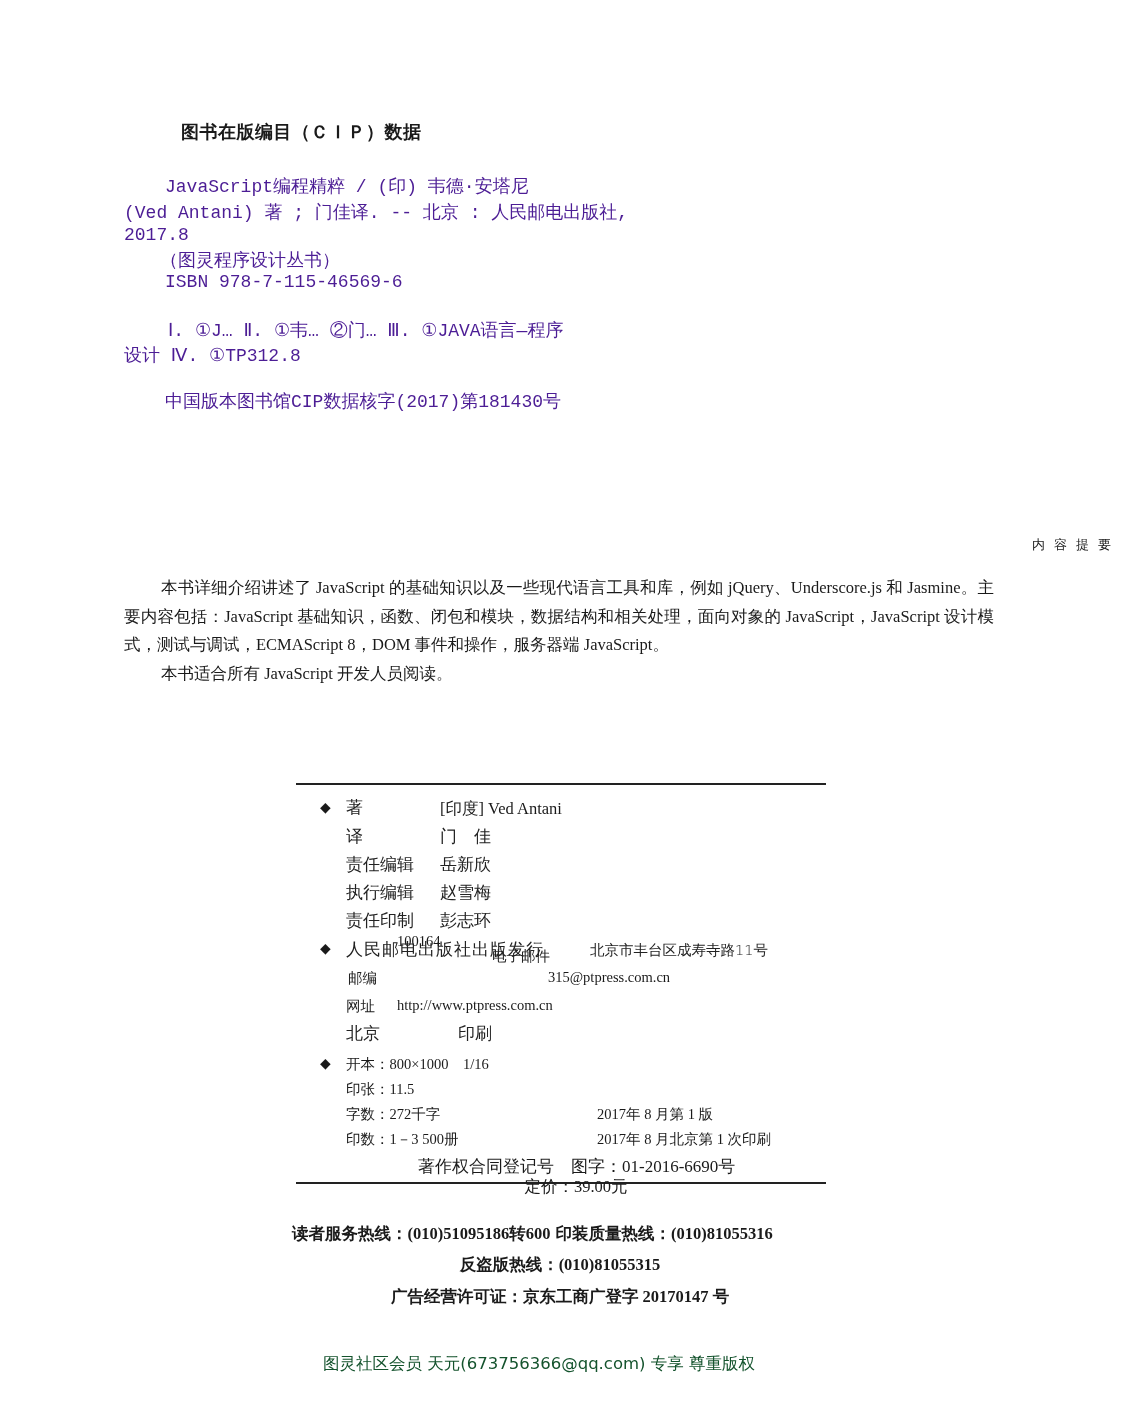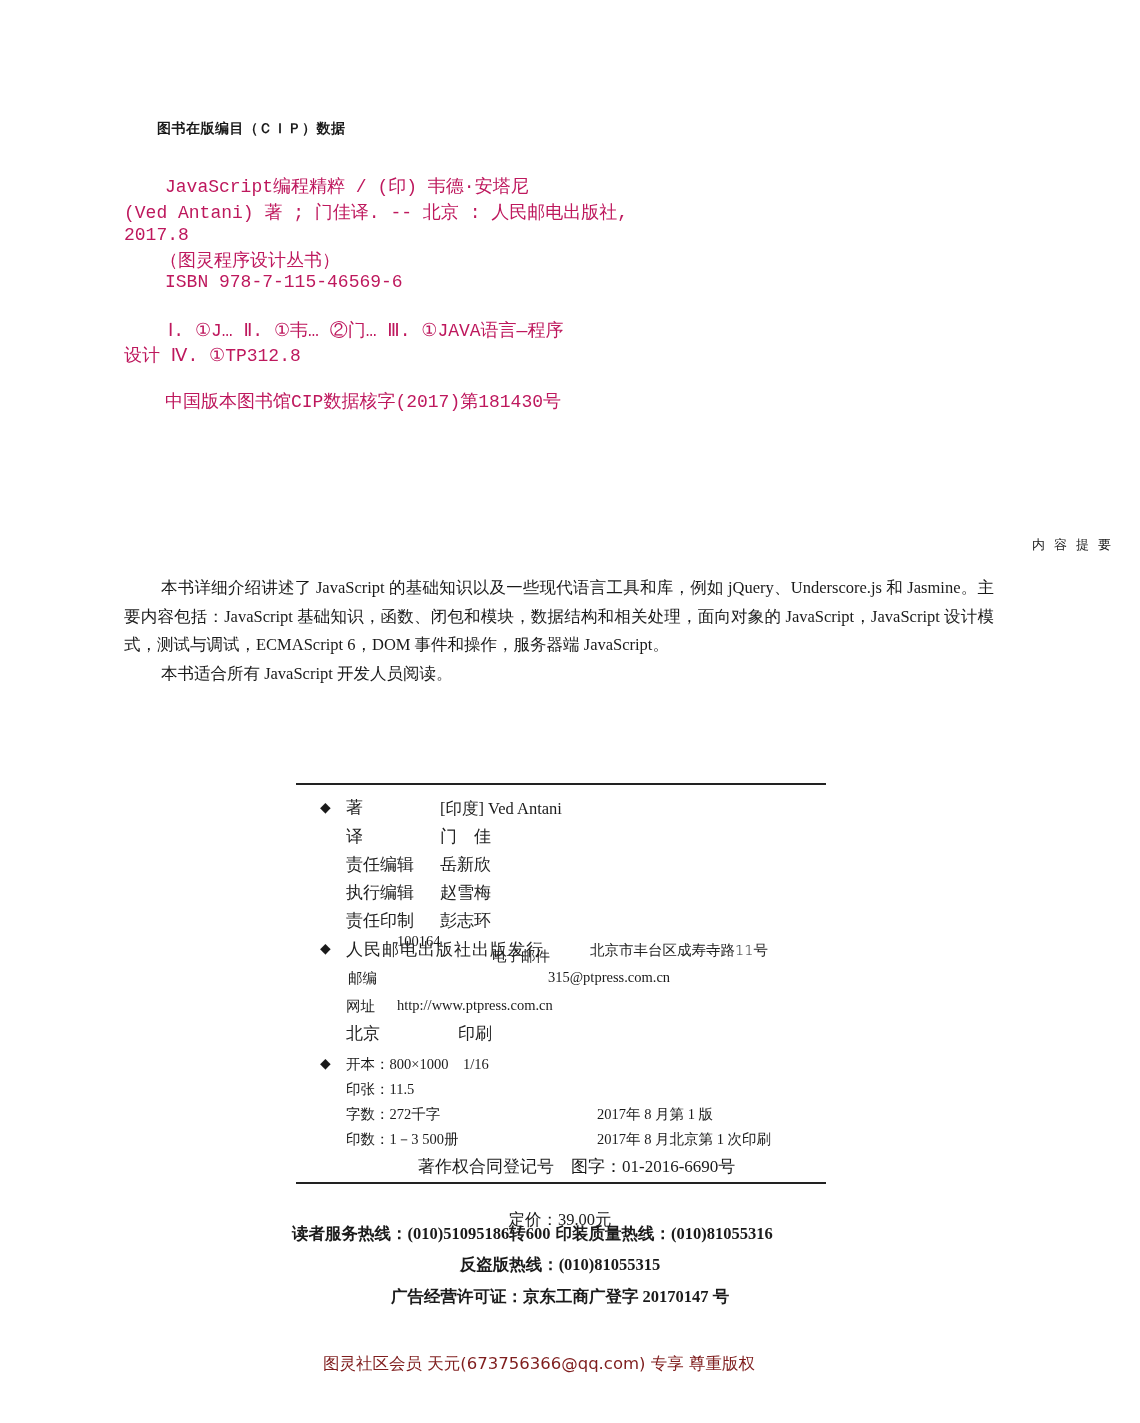--- a/index.html
+++ b/index.html
@@ -4,55 +4,55 @@
   <style>
     html, body { margin: 0; padding: 0; background: #ffffff; }
     body {
       width: 1140px; height: 1423px; position: relative; overflow: hidden;
       color: #1a1a1a;
       font-family: "DejaVu Serif", "Liberation Serif", serif;
     }
     .abs { position: absolute; white-space: nowrap; }
 
     
-    .cip-title { left: 157px; top: 120px; font-size: 14px; font-weight: bold; font-family: Liberation Serif, serif; letter-spacing: 0.5px; }
-    .cip-line { font-family: "Liberation Mono", "DejaVu Sans Mono", monospace; font-size: 18px; color: #be185d; }
+    .cip-title { left: 181px; top: 120px; font-size: 18px; font-weight: bold; font-family: Liberation Serif, serif; letter-spacing: 0.5px; }
+    .cip-line { font-family: "Liberation Mono", "DejaVu Sans Mono", monospace; font-size: 18px; color: #4c1d95; }
 
     
     .summary-title { left: 0; width: 1120px; text-align: right; top: 536px; font-size: 13px; letter-spacing: 9px; font-family: Liberation Sans, sans-serif; }
     .summary-p { left: 124px; width: 870px; font-size: 16.5px; line-height: 28.5px; white-space: normal; font-family: "Liberation Serif", serif; text-align: justify; }
 
     
     .rule { position: absolute; left: 296px; width: 530px; height: 2px; background: #222; }
 
     
     .diamond { font-size: 14px; }
     .col-text { font-size: 16.5px; font-family: "Liberation Serif", "DejaVu Serif", serif; }
     .col-cjk { font-size: 17px; font-family: "DejaVu Sans", sans-serif; font-weight: 300; color: #222; }
     .small { font-size: 14.5px; }
 
     .center { left: 0; width: 1120px; text-align: center; }
     .hotline { font-size: 16.5px; font-weight: bold; font-family: "Liberation Serif", serif; }
-    .footer { font-family: "DejaVu Sans", sans-serif; font-size: 16.5px; color: #7f1d1d; }
+    .footer { font-family: "DejaVu Sans", sans-serif; font-size: 16.5px; color: #14532d; }
   </style>
 </head>
 <body>
 
 <div class="abs cip-title">图书在版编目（ＣＩＰ）数据</div>
 <div class="abs cip-line" style="left:165px; top:174px;">JavaScript编程精粹 / (印) 韦德·安塔尼</div>
 <div class="abs cip-line" style="left:124px; top:200px;">(Ved Antani) 著 ; 门佳译. -- 北京 : 人民邮电出版社,</div>
 <div class="abs cip-line" style="left:124px; top:225px;">2017.8</div>
 <div class="abs cip-line" style="left:160px; top:248px;">（图灵程序设计丛书）</div>
 <div class="abs cip-line" style="left:165px; top:272px;">ISBN 978-7-115-46569-6</div>
 <div class="abs cip-line" style="left:168px; top:318px;">Ⅰ. ①J… Ⅱ. ①韦… ②门… Ⅲ. ①JAVA语言—程序</div>
 <div class="abs cip-line" style="left:124px; top:343px;">设计 Ⅳ. ①TP312.8</div>
 <div class="abs cip-line" style="left:165px; top:389px;">中国版本图书馆CIP数据核字(2017)第181430号</div>
 
 <div class="abs summary-title">内容提要</div>
-<div class="abs summary-p" style="top:574px; text-indent:37px;">本书详细介绍讲述了 JavaScript 的基础知识以及一些现代语言工具和库，例如 jQuery、Underscore.js 和 Jasmine。主要内容包括：JavaScript 基础知识，函数、闭包和模块，数据结构和相关处理，面向对象的 JavaScript，JavaScript 设计模式，测试与调试，ECMAScript 6，DOM 事件和操作，服务器端 JavaScript。</div>
+<div class="abs summary-p" style="top:574px; text-indent:37px;">本书详细介绍讲述了 JavaScript 的基础知识以及一些现代语言工具和库，例如 jQuery、Underscore.js 和 Jasmine。主要内容包括：JavaScript 基础知识，函数、闭包和模块，数据结构和相关处理，面向对象的 JavaScript，JavaScript 设计模式，测试与调试，ECMAScript 8，DOM 事件和操作，服务器端 JavaScript。</div>
 <div class="abs summary-p" style="top:660px; text-indent:37px;">本书适合所有 JavaScript 开发人员阅读。</div>
 
 <div class="rule" style="top:783px;"></div>
 
 <span class="abs diamond" style="left:320px; top:799px;">◆</span>
 <span class="abs col-cjk" style="left:346px; top:796px;">著</span>
 <span class="abs col-text" style="left:440px; top:798px;">[印度] Ved Antani</span>
 
 <span class="abs col-cjk" style="left:346px; top:825px;">译</span>
 <span class="abs col-cjk" style="left:440px; top:825px;">门　佳</span>
@@ -85,21 +85,21 @@
 <span class="abs col-text small" style="left:346px; top:1055px;">开本：800×1000　1/16</span>
 <span class="abs col-text small" style="left:346px; top:1080px;">印张：11.5</span>
 <span class="abs col-text small" style="left:346px; top:1105px;">字数：272千字</span>
 <span class="abs col-text small" style="left:597px; top:1105px;">2017年 8 月第 1 版</span>
 <span class="abs col-text small" style="left:346px; top:1130px;">印数：1－3 500册</span>
 <span class="abs col-text small" style="left:597px; top:1130px;">2017年 8 月北京第 1 次印刷</span>
 <span class="abs col-text" style="left:418px; top:1155px; font-size:17px;">著作权合同登记号　图字：01-2016-6690号</span>
 
 <div class="rule" style="top:1182px;"></div>
 
-<div class="abs center col-text" style="top:1209px; padding-left:0;">定价：39.00元</div>
+<div class="abs center col-text" style="top:1176px; padding-left:16px;">定价：39.00元</div>
 <div class="abs" style="left:292px; top:1223px;">
   <span class="hotline">读者服务热线：(010)51095186转600</span>
   <span class="hotline" style="">印装质量热线：(010)81055316</span>
 </div>
 <div class="abs center hotline" style="top:1254px;">反盗版热线：(010)81055315</div>
 <div class="abs center hotline" style="top:1286px;">广告经营许可证：京东工商广登字 20170147 号</div>
 
 <div class="abs footer" style="left:323px; top:1353px;">图灵社区会员 天元(673756366@qq.com) 专享 尊重版权</div>
 
 </body></html>

